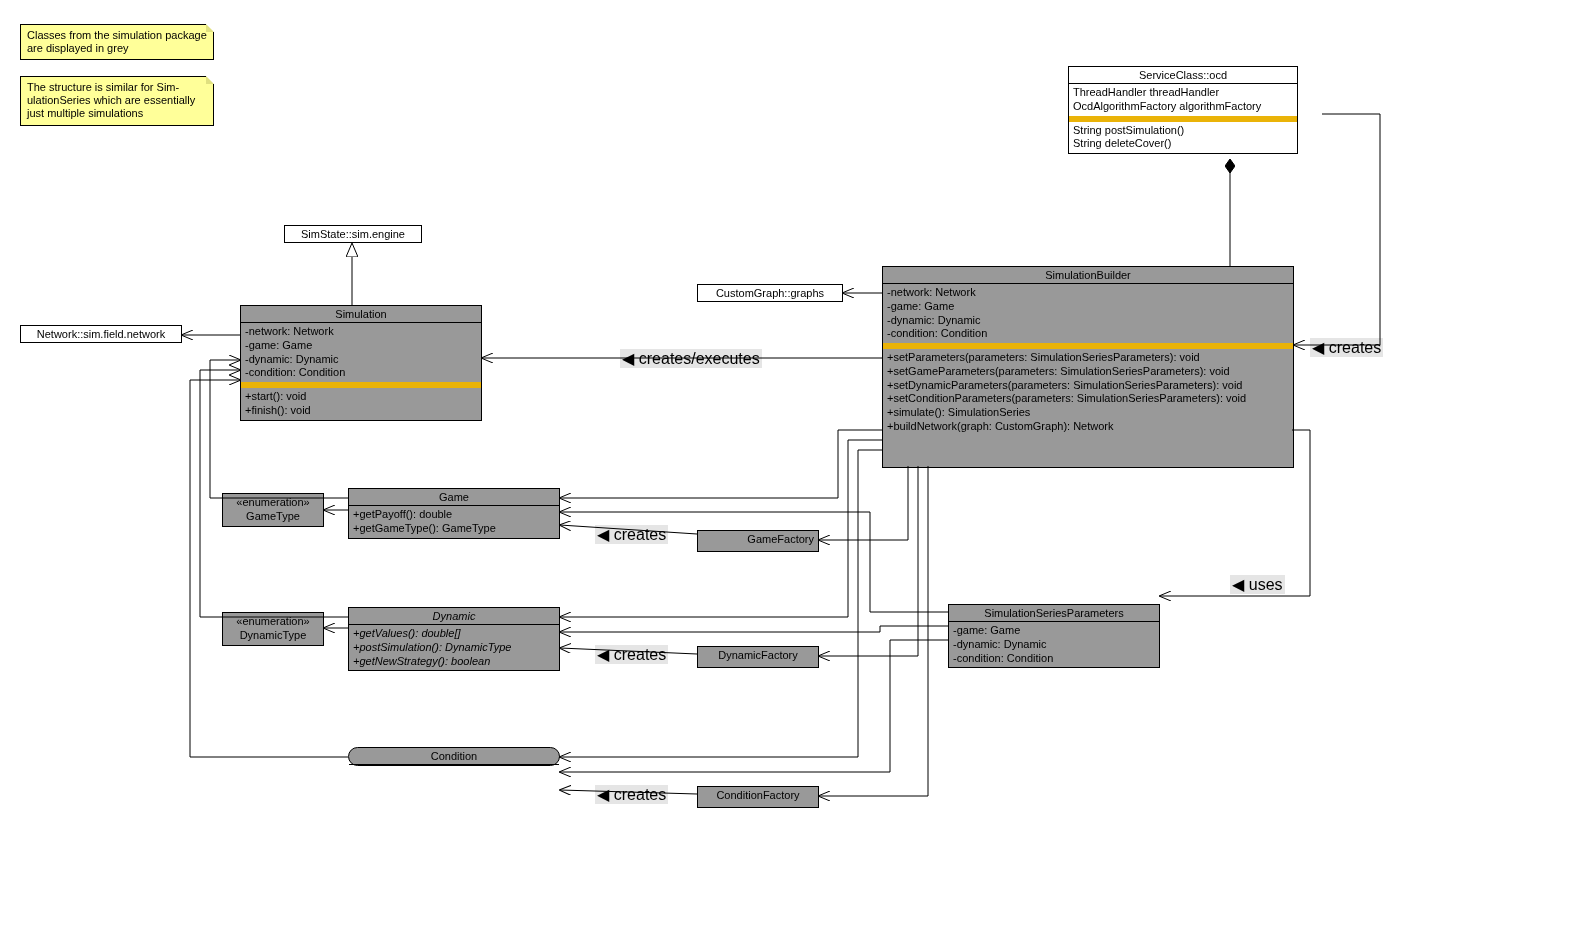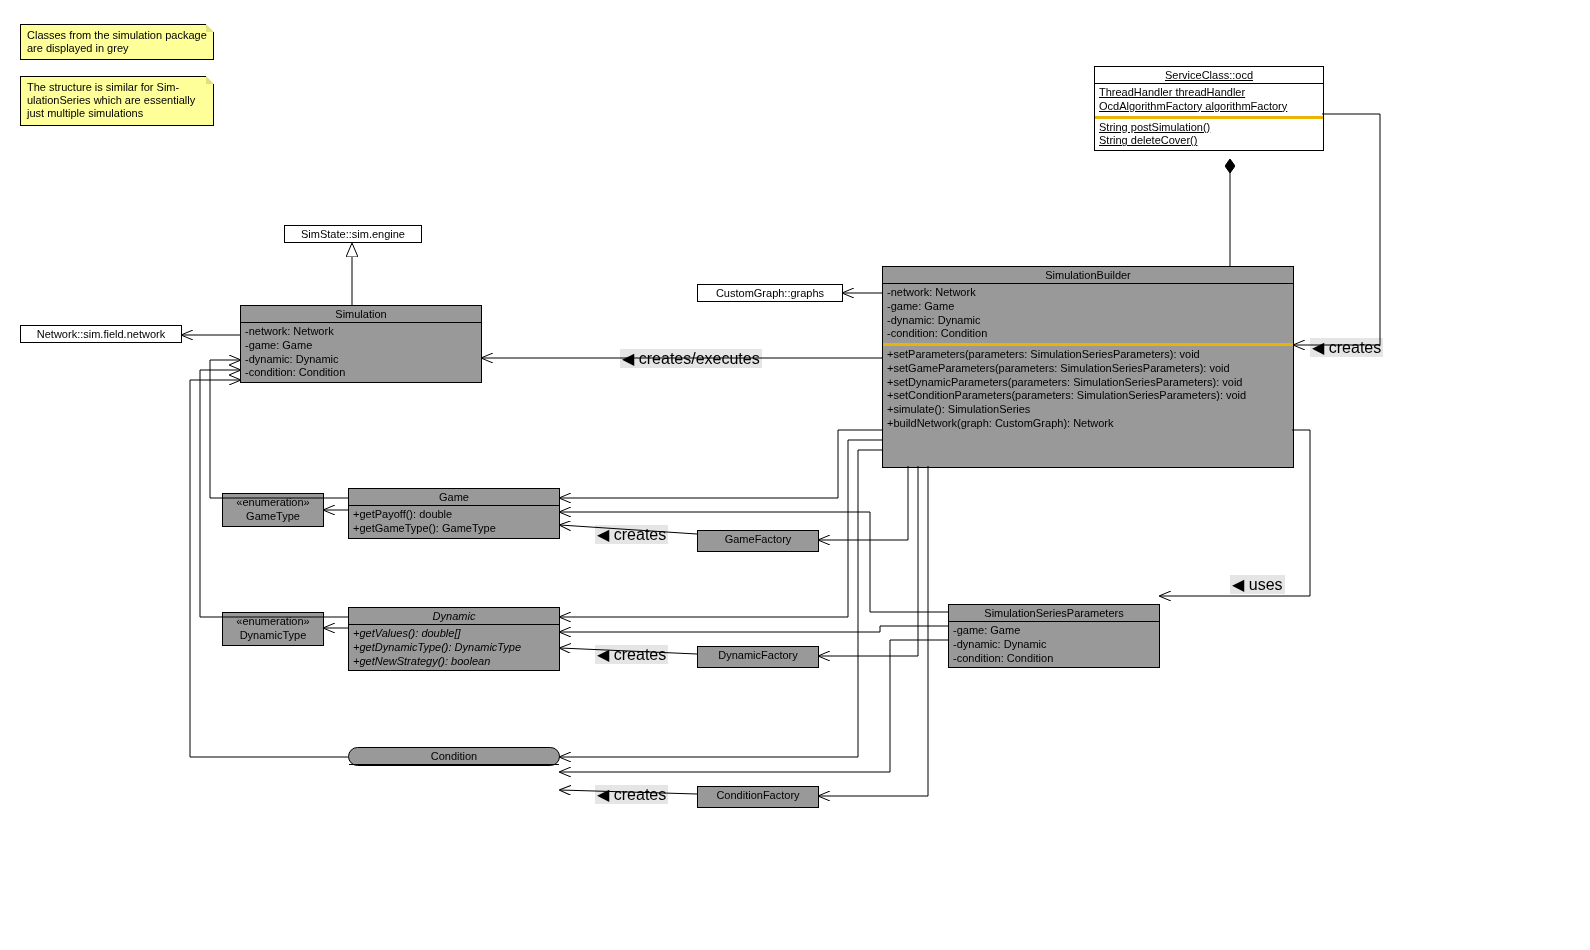--- a/index.html
+++ b/index.html
@@ -36,21 +36,21 @@
   .cls.grey { background: #999999; }
   .cls .title {
     text-align: center;
     font-weight: normal;
     padding: 2px 4px;
     border-bottom: 1px solid #000;
     white-space: nowrap;
   }
   .cls .section {
     padding: 2px 4px;
-    border-bottom: 3px solid #eab308;
+    border-bottom: 6px solid #eab308;
     white-space: nowrap;
   }
   .cls .section:last-child { border-bottom: none; }
   .cls .row { line-height: 1.25; }
   svg.connectors {
     position: absolute;
     top: 0; left: 0;
     width: 1590px; height: 950px;
     pointer-events: none;
   }
@@ -72,39 +72,43 @@
 </div>
 
 <div class="cls" style="top:325px;left:20px;width:160px;">
   <div class="title" style="border-bottom:none;">Network::sim.field.network</div>
 </div>
 
 <div class="cls" style="top:284px;left:697px;width:144px;">
   <div class="title" style="border-bottom:none;">CustomGraph::graphs</div>
 </div>
 
-<div class="cls" style="top:66px;left:1094px;width:228px;text-decoration:underline;">
+<div class="cls" style="top:66px;left:1068px;width:228px;">
   <div class="title">ServiceClass::ocd</div>
   <div class="section">
     <div class="row">ThreadHandler threadHandler</div>
     <div class="row">OcdAlgorithmFactory algorithmFactory</div>
   </div>
   <div class="section">
     <div class="row">String postSimulation()</div>
     <div class="row">String deleteCover()</div>
   </div>
 </div>
 
 <div class="cls grey" style="top:305px;left:240px;width:240px;">
   <div class="title">Simulation</div>
   <div class="section">
     <div class="row">-network: Network</div>
     <div class="row">-game: Game</div>
     <div class="row">-dynamic: Dynamic</div>
     <div class="row">-condition: Condition</div>
+  </div>
+  <div class="section">
+    <div class="row">+start(): void</div>
+    <div class="row">+finish(): void</div>
   </div>
 </div>
 
 <div class="cls grey" style="top:266px;left:882px;width:410px;height:200px;">
   <div class="title">SimulationBuilder</div>
   <div class="section">
     <div class="row">-network: Network</div>
     <div class="row">-game: Game</div>
     <div class="row">-dynamic: Dynamic</div>
     <div class="row">-condition: Condition</div>
@@ -128,35 +132,35 @@
 
 <div class="cls grey" style="top:488px;left:348px;width:210px;">
   <div class="title">Game</div>
   <div class="section">
     <div class="row">+getPayoff(): double</div>
     <div class="row">+getGameType(): GameType</div>
   </div>
 </div>
 
 <div class="cls grey" style="top:530px;left:697px;width:120px;height:20px;">
-  <div class="title" style="border-bottom:none;">GameFactory</div>
+  <div class="title" style="border-bottom:none;text-align:right;">GameFactory</div>
 </div>
 
 <div class="cls grey" style="top:612px;left:222px;width:100px;">
   <div class="section" style="text-align:center;border-bottom:none;">
     <div class="row">«enumeration»</div>
     <div class="row">DynamicType</div>
   </div>
 </div>
 
 <div class="cls grey" style="top:607px;left:348px;width:210px;font-style:italic;">
   <div class="title">Dynamic</div>
   <div class="section">
     <div class="row">+getValues(): double[]</div>
-    <div class="row">+getDynamicType(): DynamicType</div>
+    <div class="row">+postSimulation(): DynamicType</div>
     <div class="row">+getNewStrategy(): boolean</div>
   </div>
 </div>
 
 <div class="cls grey" style="top:646px;left:697px;width:120px;height:20px;">
   <div class="title" style="border-bottom:none;">DynamicFactory</div>
 </div>
 
 <div class="cls grey" style="top:747px;left:348px;width:210px;border-radius:31px;">
   <div class="title">Condition</div>

